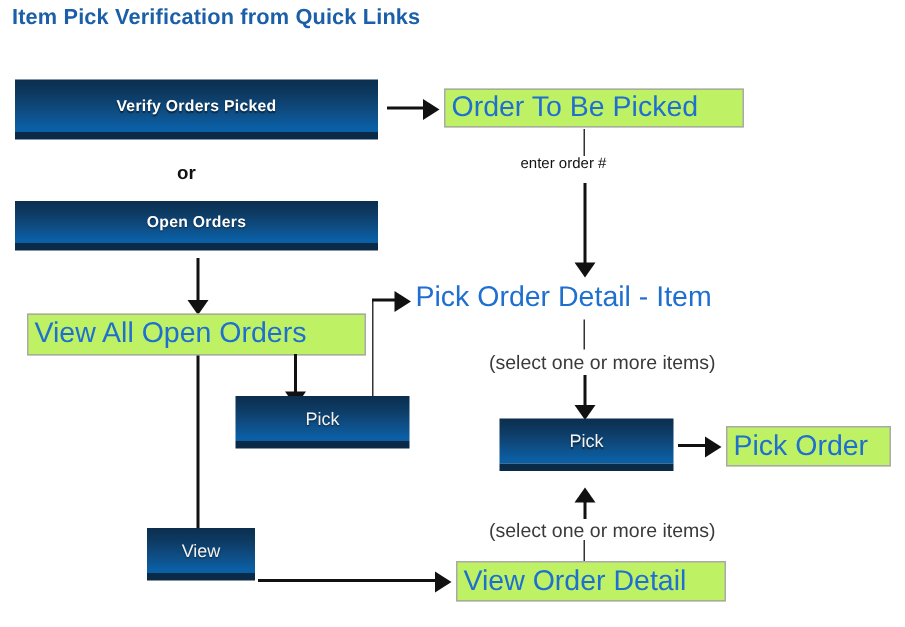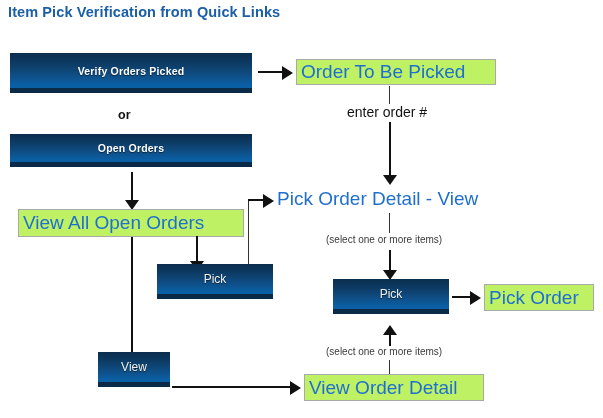--- a/index.html
+++ b/index.html
@@ -82,26 +82,26 @@
     position: absolute;
     color: #1f6fd0;
     font-size: 19px;
     white-space: nowrap;
   }
 
   
   .note {
     position: absolute;
     color: #3a3a3a;
-    font-size: 10px;
+    font-size: 13px;
     white-space: nowrap;
   }
   .note.dark {
     color: #111111;
-    font-size: 14px;
+    font-size: 10px;
   }
   .orlabel {
     position: absolute;
     color: #111111;
     font-size: 12.5px;
     font-weight: bold;
     white-space: nowrap;
   }
 
   
@@ -169,21 +169,21 @@
   </div>
 
   <div class="vline" style="left:131px; top:172px; height:31px;"></div>
   <div class="arrow-down" style="left:125px; top:200px;"></div>
 
   <div class="linkbox" style="left:18px; top:209px; width:226px; height:28px;">
     <span>View All Open Orders</span>
   </div>
 
   <div class="plainlink" style="left:277px; top:188px;">
-    <span>Pick Order Detail - View</span>
+    <span>Pick Order Detail - Item</span>
   </div>
 
   <div class="vline thin" style="left:248px; top:200px; height:69px;"></div>
   <div class="hline" style="left:248px; top:199px; width:22px;"></div>
   <div class="arrow-right" style="left:263px; top:194px;"></div>
 
   <div class="vline" style="left:196px; top:236px; height:28px;"></div>
   <div class="arrow-down" style="left:190px; top:261px;"></div>
 
   <div class="gbtn plain-label" style="left:157px; top:264px; width:116px; height:35px;">

